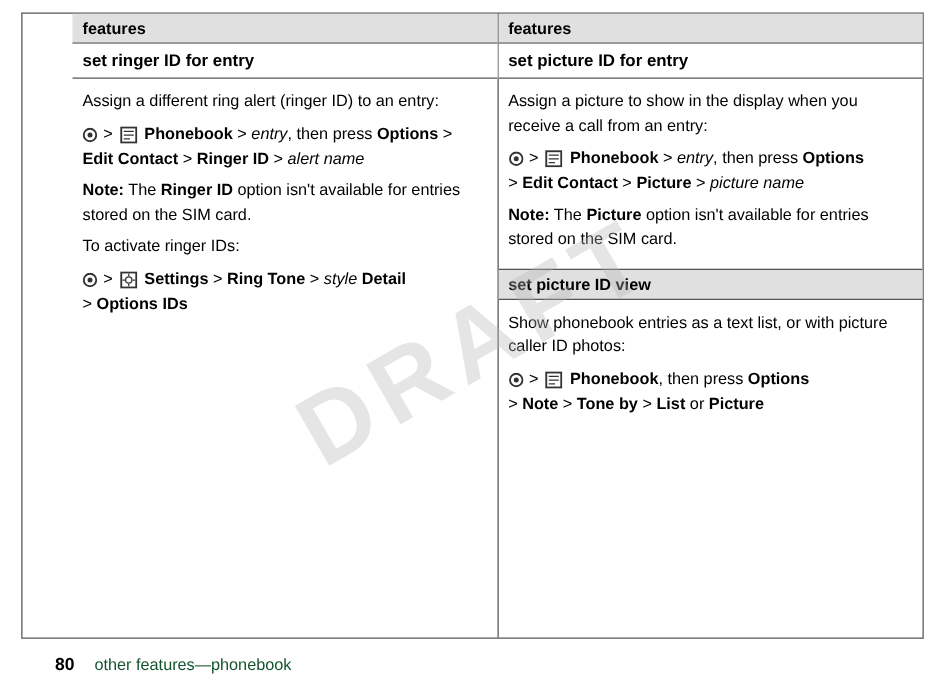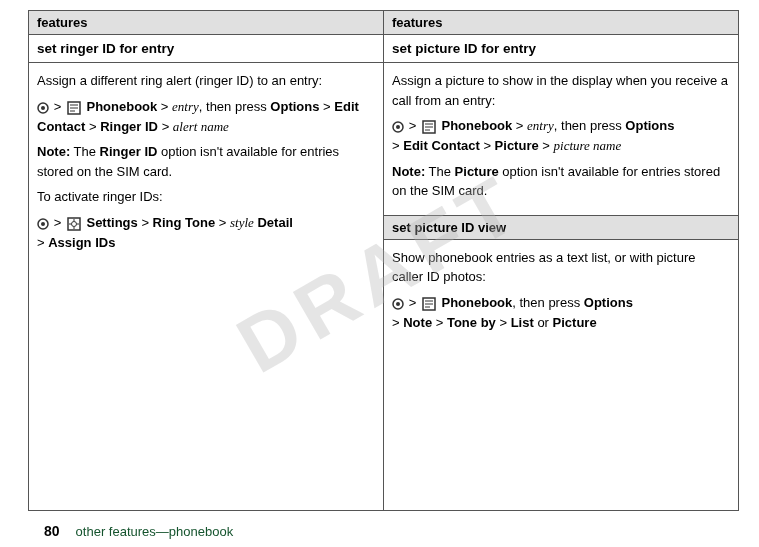--- a/index.html
+++ b/index.html
@@ -18,21 +18,22 @@
       flex-direction: column;
       width: 759px;
       min-height: 547px;
       padding: 0;
     }
 
     .content-area {
       display: flex;
       flex: 1;
       border: 1.5px solid #555;
-      margin: 10px 20px 0 28px;
+      margin: 10px 20px 0 17px;
+      padding-left: 40px;
     }
 
     .left-col, .right-col {
       flex: 1;
       display: flex;
       flex-direction: column;
     }
 
     .left-col {
       border-right: 1.5px solid #555;
@@ -71,21 +72,21 @@
     .set-picture-view-header {
       background: #e0e0e0;
       border-top: 1.5px solid #555;
       border-bottom: 1px solid #555;
       padding: 4px 8px;
       font-weight: bold;
       font-size: 13px;
     }
 
     b { font-weight: bold; }
-    i { font-style: italic; font-family: Liberation Serif, serif; }
+    i { font-style: italic; }
 
     .footer-area {
       display: flex;
       align-items: center;
       padding: 12px 20px 8px 20px;
     }
 
     .page-number {
       font-size: 14px;
       font-weight: bold;
@@ -177,21 +178,21 @@
             <svg width="14" height="14" viewBox="0 0 14 14" style="vertical-align:middle;margin:0 2px">
               <rect x="1" y="1" width="12" height="12" fill="none" stroke="#333" stroke-width="1.5"></rect>
               <circle cx="7" cy="7" r="2.5" fill="none" stroke="#333" stroke-width="1"></circle>
               <line x1="7" y1="2" x2="7" y2="4" stroke="#333" stroke-width="1"></line>
               <line x1="7" y1="10" x2="7" y2="12" stroke="#333" stroke-width="1"></line>
               <line x1="2" y1="7" x2="4" y2="7" stroke="#333" stroke-width="1"></line>
               <line x1="10" y1="7" x2="12" y2="7" stroke="#333" stroke-width="1"></line>
             </svg>
           </span>
           <b>Settings</b> &gt; <b>Ring Tone</b> &gt; <i>style</i> <b>Detail</b><br>
-          &gt; <b>Assign IDs</b>
+          &gt; <b>Options IDs</b>
         </p>
       </div>
     </div>
 
     <div class="right-col">
       <div class="section-header">
         <span>features</span>
       </div>
       <div class="section-title">
         <span>set picture ID for entry</span>

